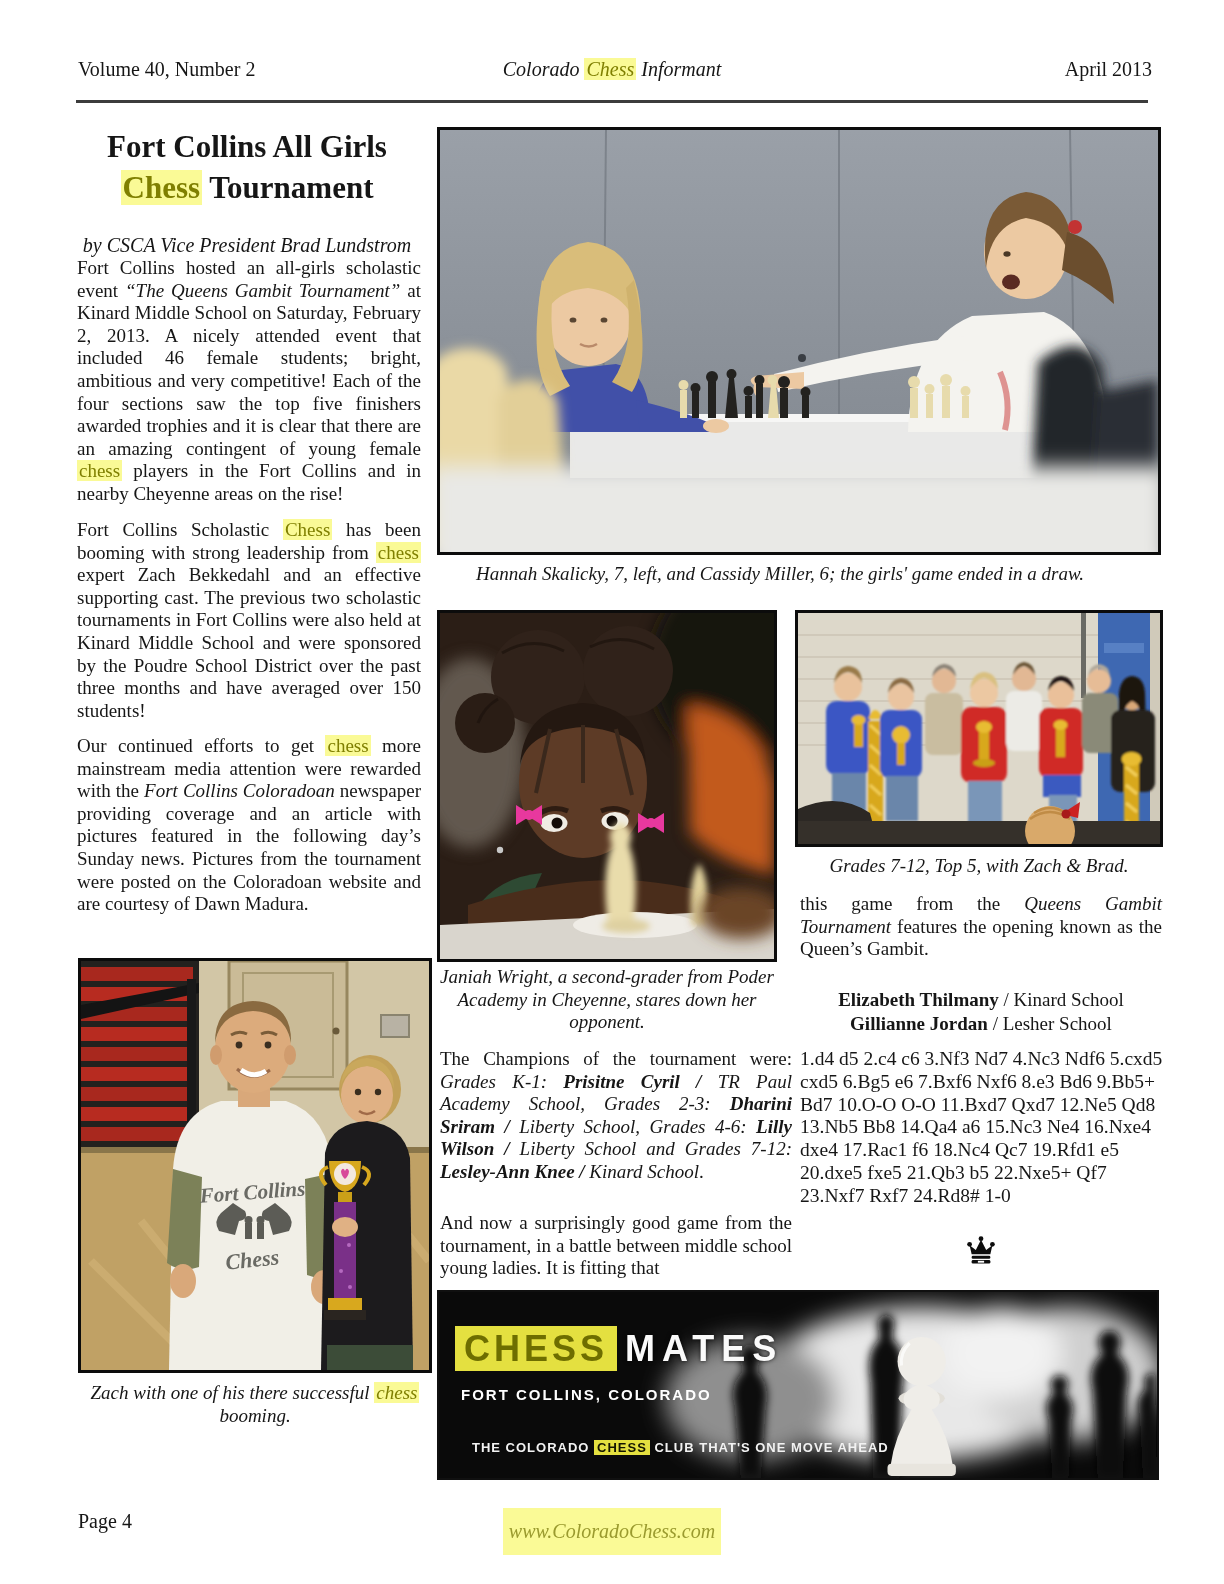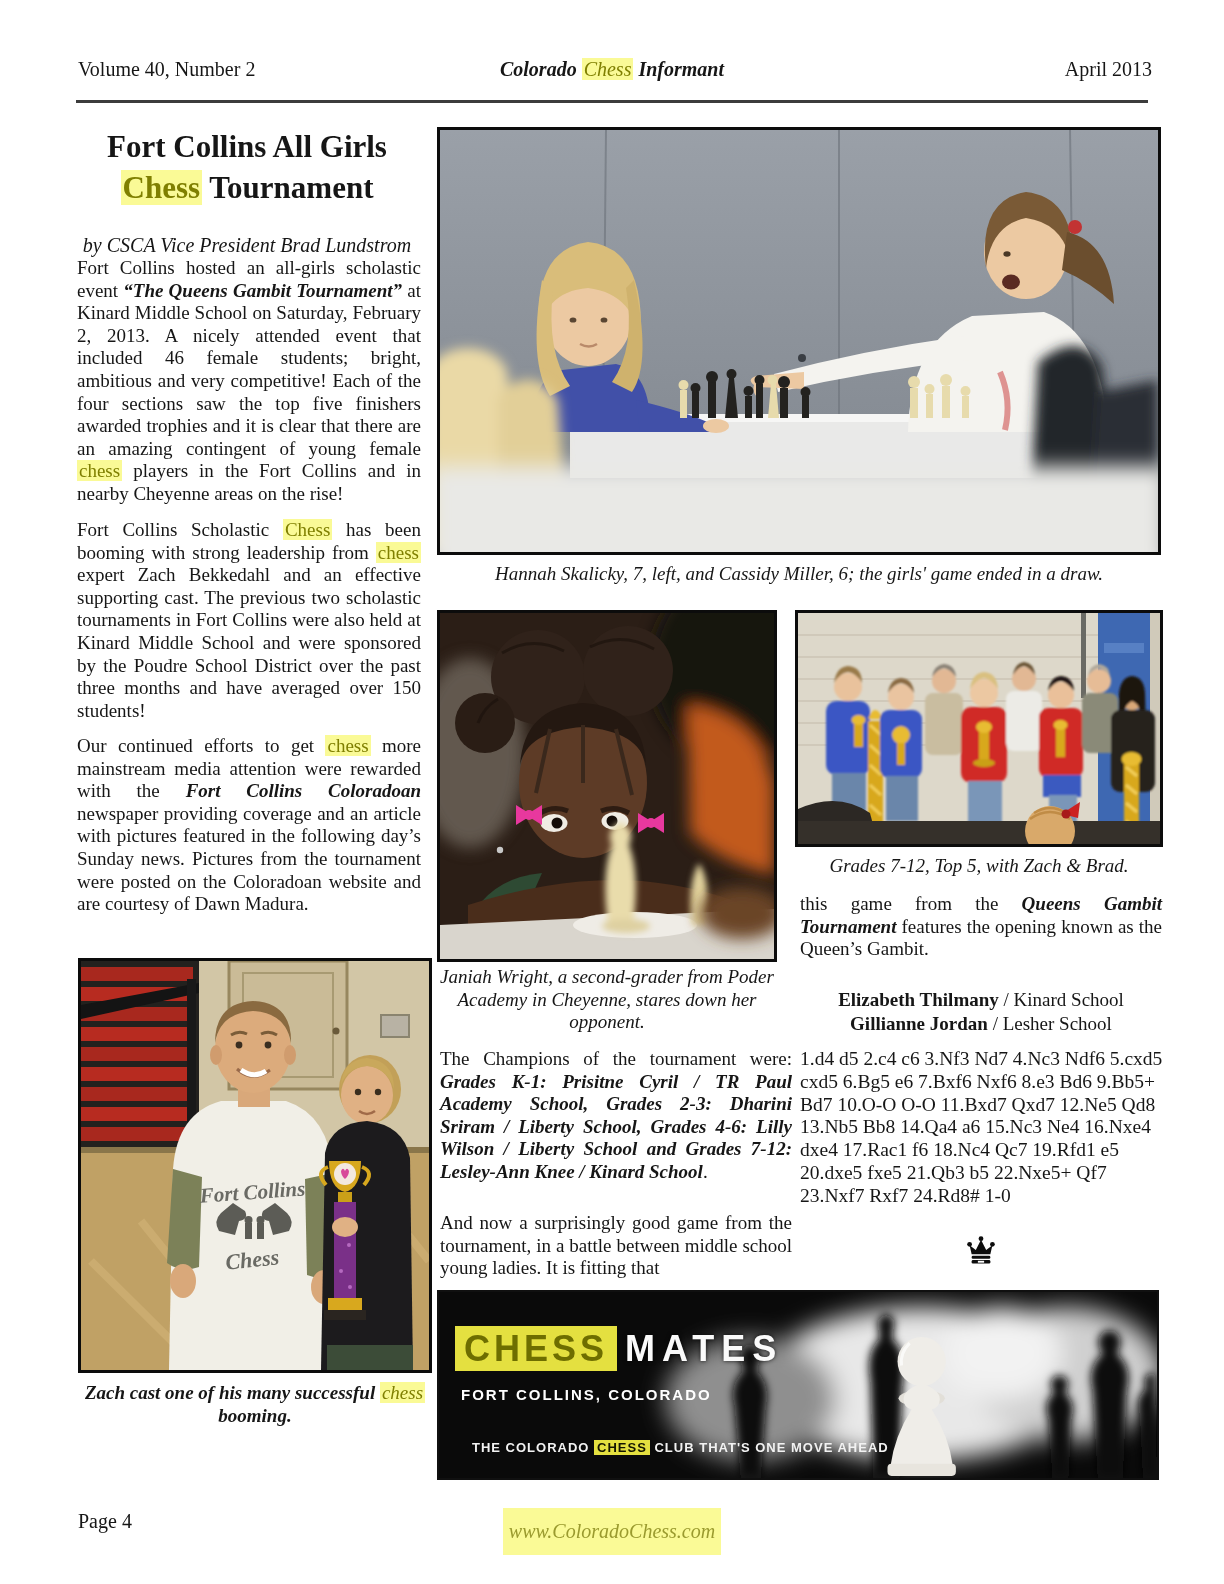--- a/index.html
+++ b/index.html
@@ -15,21 +15,21 @@
   .hdr-center{font-style:italic;}
   .rule{background:#3c3c3c;height:3px;}
   
   .title{font-size:31px;font-weight:bold;line-height:41px;text-align:center;}
   .byline{font-size:20px;font-style:italic;text-align:center;margin-top:18px;}
   .body-text{font-size:19px;line-height:22.6px;text-align:justify;}
   .caption{font-size:19px;line-height:22.6px;font-style:italic;text-align:center;}
   .names{font-size:19px;line-height:24px;text-align:center;}
   .moves{font-size:19.5px;line-height:22.8px;text-align:left;}
   
-  .seg-i{font-style:italic;font-weight:bold;}
+  .seg-i{font-style:italic;}
   .seg-b{font-weight:bold;}
   .seg-bi{font-weight:bold;font-style:italic;}
   .seg-hl{background:var(--hl-bg);color:var(--hl-text);padding:0 2px;}
   .seg-ihl{font-style:italic;background:var(--hl-bg);color:var(--hl-text);padding:0 2px;}
   .seg-tag{color:#f2f2f2;}
   .seg-taghl{background:var(--banner-yellow);color:#141400;padding:0 3px;}
   
   .photo{border:3px solid #0c0c0c;box-sizing:border-box;background:#888;}
   .photo svg{display:block;width:100%;height:100%;}
   
@@ -133,21 +133,21 @@
       <circle cx="259" cy="260" r="2" fill="#b56ac0"></circle>
         <circle cx="268" cy="284" r="2" fill="#b56ac0"></circle>
       <circle cx="260" cy="310" r="2" fill="#b56ac0"></circle>
         <circle cx="269" cy="326" r="2" fill="#b56ac0"></circle>
       <ellipse cx="264" cy="266" rx="13" ry="10" fill="#e0b184"></ellipse>
       <rect x="247" y="337" width="34" height="12" fill="#d8a81e"></rect>
       <rect x="243" y="349" width="42" height="10" fill="#2a2520"></rect>
       <rect x="246" y="384" width="86" height="25" fill="#3c4c38"></rect>
     </svg>
   </figure>
-  <figcaption class="abs caption" style="left:78px;top:1382px;width:354px;"><span class="seg-i">Zach cast one of his many successful </span><span class="seg-ihl">chess</span><span class="seg-i"> booming.</span></figcaption>
+  <figcaption class="abs caption" style="left:78px;top:1382px;width:354px;"><span class="seg-i">Zach with one of his there successful </span><span class="seg-ihl">chess</span><span class="seg-i"> booming.</span></figcaption>
 
   <figure class="abs photo" style="left:437px;top:127px;width:724px;height:428px;margin:0;">
     <svg viewBox="0 0 718 422" preserveAspectRatio="none">
       <defs>
         <linearGradient id="t-wall" x1="0" y1="0" x2="0" y2="1">
           <stop offset="0" stop-color="#9aa0a8"></stop>
             <stop offset="1" stop-color="#7e848c"></stop>
         </linearGradient>
         <filter id="t-b6" x="-40%" y="-40%" width="180%" height="180%">
             <feGaussianBlur stdDeviation="6"></feGaussianBlur>
@@ -228,21 +228,21 @@
       </g>
       <g filter="url(#t-b6)">
         <path d="M598 232 Q640 198 662 236 L682 422 L588 422 Z" fill="#23252a"></path>
         <path d="M658 262 L718 250 L718 422 L648 422 Z" fill="#2b2e34"></path>
       </g>
       <g filter="url(#t-b10)">
         <rect x="-10" y="336" width="738" height="110" fill="#e9e9e6"></rect>
       </g>
     </svg>
   </figure>
-  <figcaption class="abs caption" style="left:437px;top:563px;width:724px;font-family:Liberation Serif, serif;">Hannah Skalicky, 7, left, and Cassidy Miller, 6; the girls' game ended in a draw.</figcaption>
+  <figcaption class="abs caption" style="left:418px;top:563px;width:724px;font-family:Liberation Serif, serif;">Hannah Skalicky, 7, left, and Cassidy Miller, 6; the girls' game ended in a draw.</figcaption>
 
   <figure class="abs photo" style="left:437px;top:610px;width:340px;height:352px;margin:0;">
     <svg viewBox="0 0 334 346" preserveAspectRatio="none">
       <defs>
         <filter id="j-b8" x="-40%" y="-40%" width="180%" height="180%">
             <feGaussianBlur stdDeviation="8"></feGaussianBlur>
           </filter>
         <filter id="j-b3" x="-40%" y="-40%" width="180%" height="180%">
             <feGaussianBlur stdDeviation="3"></feGaussianBlur>
           </filter>

